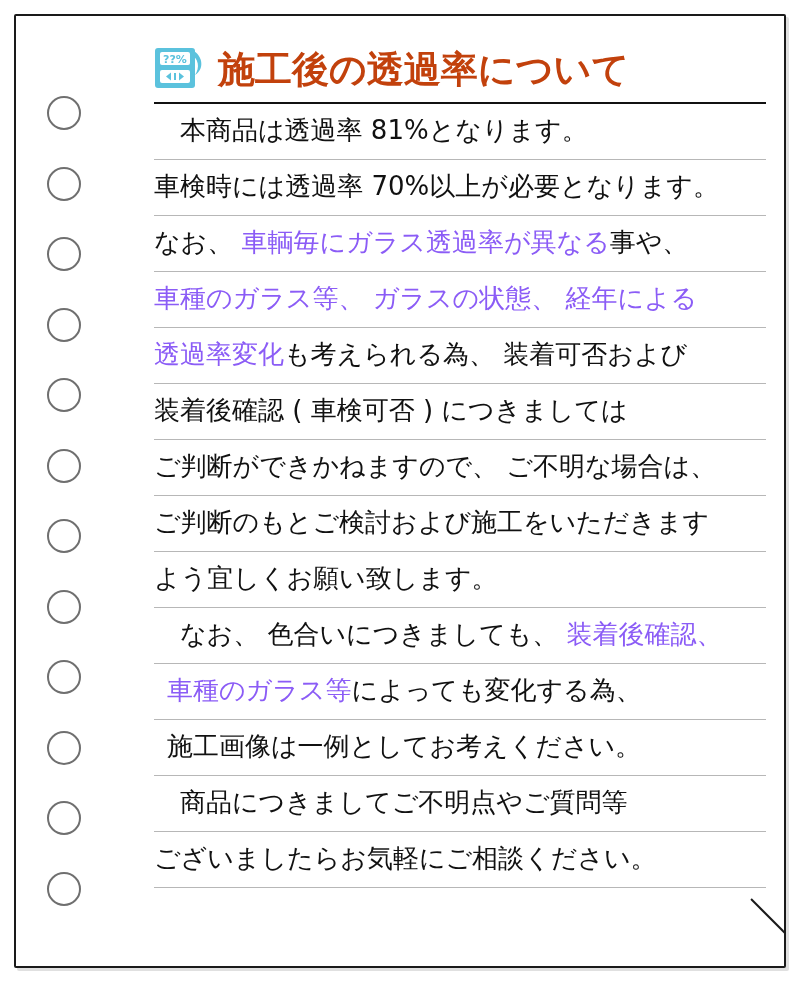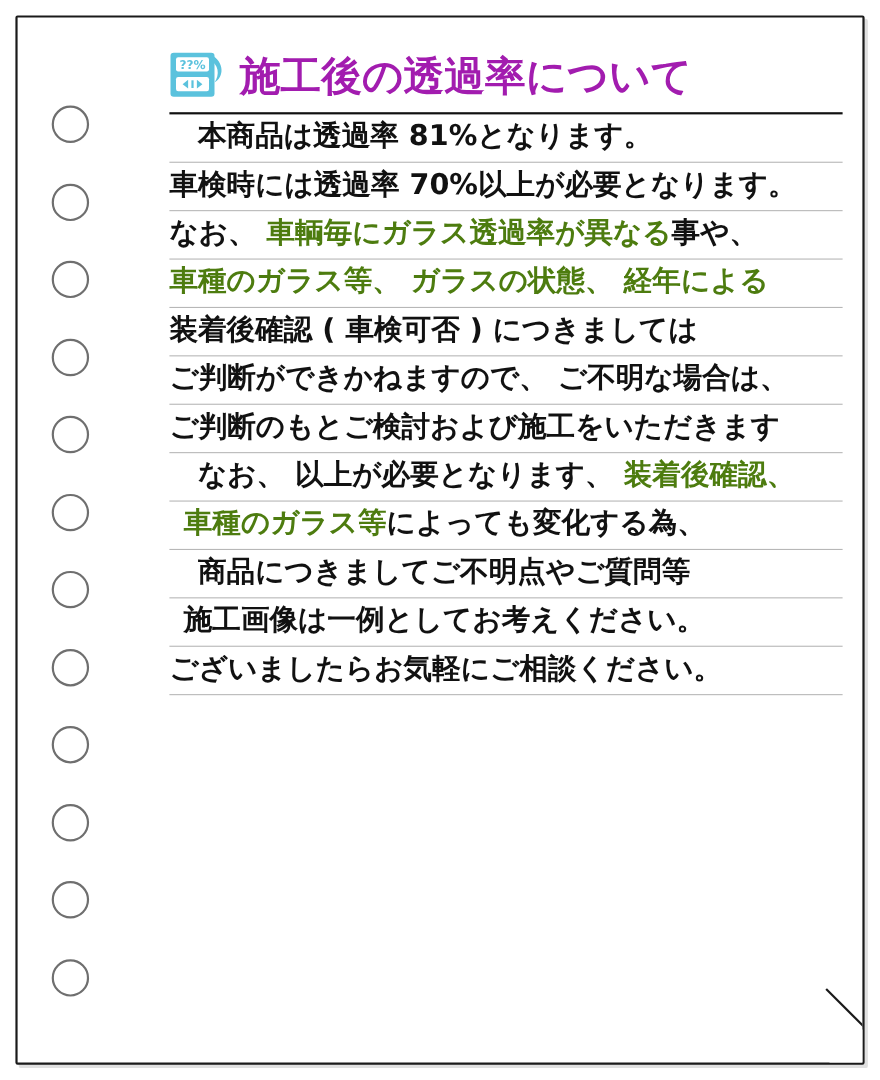--- a/index.html
+++ b/index.html
@@ -98,48 +98,47 @@
     height: 54px;
     flex: 0 0 auto;
     margin-bottom: 2px;
   }
   .header-title {
     font-family: "DejaVu Sans", sans-serif;
     font-weight: bold;
     font-size: 37px;
     line-height: 1.1;
     letter-spacing: 0px;
-    color: #a21caf;
+    color: #c2410c;
     white-space: nowrap;
   }
 
   
   .lines {
     margin-top: 0px;
   }
   .line {
     position: relative;
-    height: 44px;
+    height: 56px;
     border-bottom: 1px solid #b7b7b7;
     display: flex;
     align-items: center;
     box-sizing: border-box;
-    font-weight: bold;
   }
   .line .txt {
     font-family: "DejaVu Sans", sans-serif;
     font-size: 26px;
     color: #111111;
     white-space: nowrap;
     line-height: 1;
     padding-bottom: 4px;
   }
   .indent1 { padding-left: 26px; }
   .indent2 { padding-left: 13px; text-align: center; }
-  .pink { color: #4d7c0f; }
+  .pink { color: #8b5cf6; }
 </style>
 </head>
 <body>
 
 <div class="page">
   <div class="sheet">
 
     <div class="holes">
       <div class="hole"></div>
       <div class="hole"></div>
@@ -180,39 +179,45 @@
         <div class="line">
             <div class="txt"><span>車検時には透過率 70%以上が必要となります。</span></div>
           </div>
         <div class="line">
             <div class="txt"><span>なお、</span><span class="pink"> 車輌毎にガラス透過率が異なる</span><span>事や、</span></div>
           </div>
         <div class="line">
             <div class="txt"><span class="pink">車種のガラス等、 ガラスの状態、 経年による</span></div>
           </div>
         <div class="line">
+            <div class="txt"><span class="pink">透過率変化</span><span>も考えられる為、 装着可否および</span></div>
+          </div>
+        <div class="line">
             <div class="txt"><span>装着後確認 ( 車検可否 ) につきましては</span></div>
           </div>
         <div class="line">
             <div class="txt"><span>ご判断ができかねますので、 ご不明な場合は、</span></div>
           </div>
         <div class="line">
             <div class="txt"><span>ご判断のもとご検討および施工をいただきます</span></div>
           </div>
         <div class="line">
-            <div class="txt indent1"><span>なお、 以上が必要となります、</span><span class="pink"> 装着後確認、</span></div>
+            <div class="txt"><span>よう宜しくお願い致します。</span></div>
+          </div>
+        <div class="line">
+            <div class="txt indent1"><span>なお、 色合いにつきましても、</span><span class="pink"> 装着後確認、</span></div>
           </div>
         <div class="line">
             <div class="txt indent2"><span class="pink">車種のガラス等</span><span>によっても変化する為、</span></div>
           </div>
         <div class="line">
+            <div class="txt indent2"><span>施工画像は一例としてお考えください。</span></div>
+          </div>
+        <div class="line">
             <div class="txt indent1"><span>商品につきましてご不明点やご質問等</span></div>
-          </div>
-        <div class="line">
-            <div class="txt indent2"><span>施工画像は一例としてお考えください。</span></div>
           </div>
         <div class="line">
             <div class="txt"><span>ございましたらお気軽にご相談ください。</span></div>
           </div>
       </div>
 
     </div>
 
     <div class="corner-cut"></div>
     <div class="corner-line"></div>

